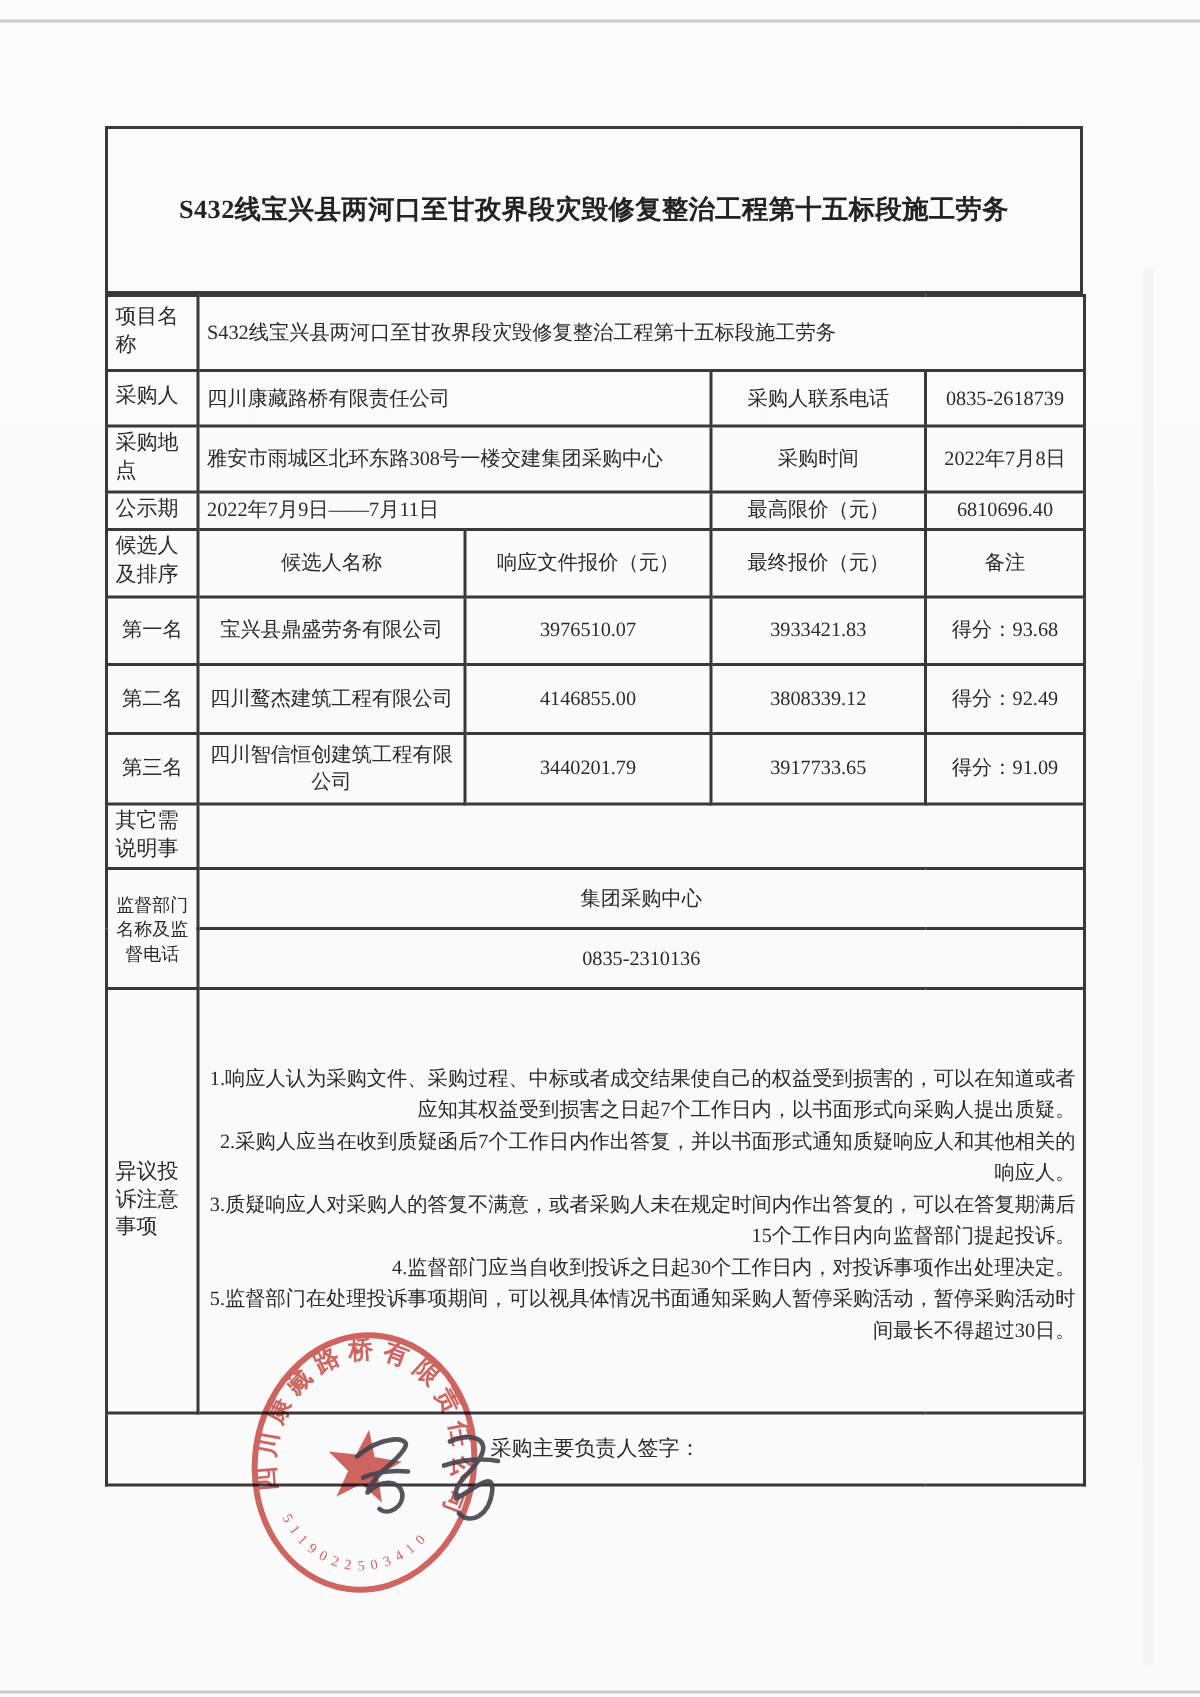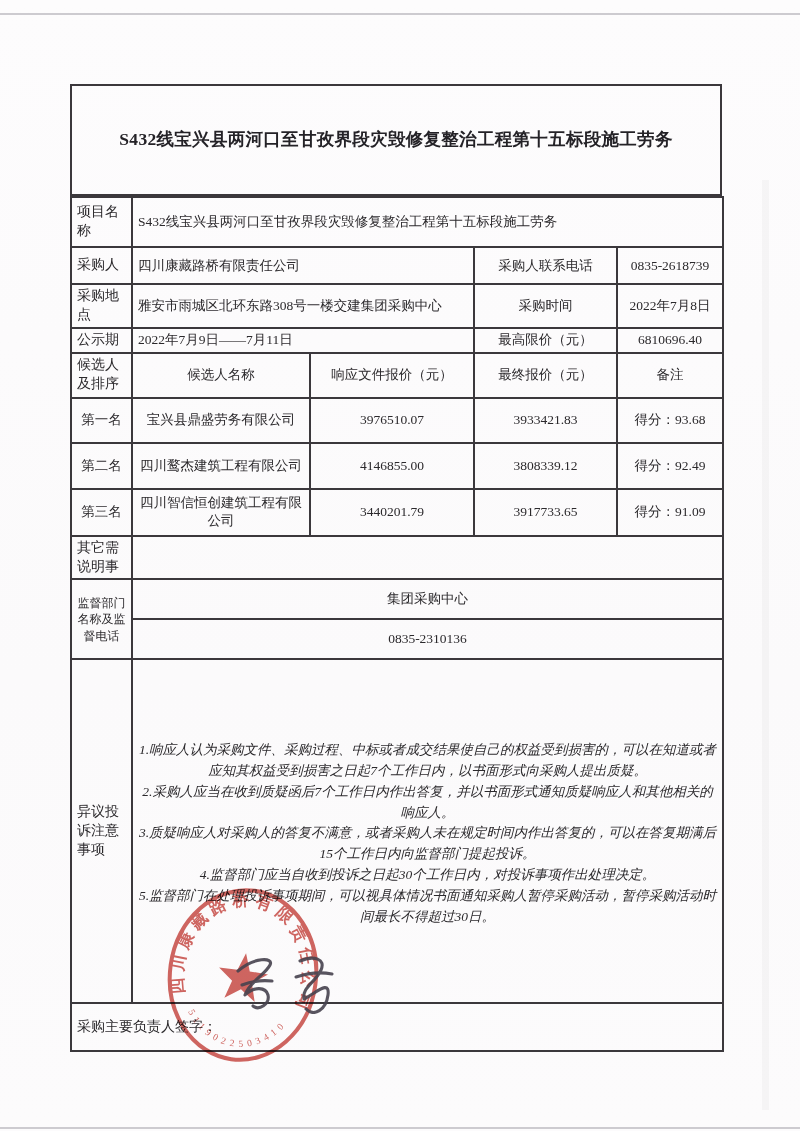--- a/index.html
+++ b/index.html
@@ -27,23 +27,23 @@
     position:absolute; left:70px; top:196px; width:652px;
     border-collapse:collapse; table-layout:fixed;
     font-size:13.5px; color:#2b292c;
   }
   table.main td { border:2px solid #3b383c; vertical-align:middle; padding:2px 5px; box-sizing:border-box; overflow:hidden; }
   td.lbl { text-align:left; padding-left:4px; padding-right:2px; line-height:1.35; font-size:14px; }
   td.lbl-c { text-align:center; line-height:1.35; font-size:12px; }
   td.val-l { text-align:left; padding-left:7px; }
   td.c { text-align:center;margin-left:32px; }
   td.obj-cell { padding:10px 10px 8px 9px; }
-  .obj-text { line-height:1.55; text-align:center; margin-top:5px;font-style:italic; }
+  .obj-text { line-height:1.55; text-align:right; margin-top:5px; }
   .obj-text div { margin:0; }
-  td.sig-cell { text-align:left; padding-left:7px; font-size:14px; }
+  td.sig-cell { text-align:center; padding-left:7px; font-size:14px; }
 
   .seal { position:absolute; left:163px; top:886px; width:160px; height:178px; z-index:6;
           opacity:.85; mix-blend-mode:multiply; pointer-events:none; }
   .signature { position:absolute; left:228px; top:945px; width:140px; height:82px; z-index:7; pointer-events:none; }
 </style>
 </head>
 <body>
 
 <div class="page">
   <div class="scan-edge top"></div>
@@ -129,21 +129,21 @@
 
     <tr>
       <td class="lbl-c" rowspan="2">监督部门名称及监督电话</td>
       <td class="c" colspan="4" style="height:40px">集团采购中心</td>
     </tr>
     <tr>
       <td class="c" colspan="4" style="height:40px">0835-2310136</td>
     </tr>
 
     <tr>
-      <td class="lbl" style="height:344px">异议投诉注意事项</td>
+      <td class="lbl" style="height:283px">异议投诉注意事项</td>
       <td class="obj-cell" colspan="4">
         <div class="obj-text">
           <div>1.响应人认为采购文件、采购过程、中标或者成交结果使自己的权益受到损害的，可以在知道或者应知其权益受到损害之日起7个工作日内，以书面形式向采购人提出质疑。</div>
           <div>2.采购人应当在收到质疑函后7个工作日内作出答复，并以书面形式通知质疑响应人和其他相关的响应人。</div>
           <div>3.质疑响应人对采购人的答复不满意，或者采购人未在规定时间内作出答复的，可以在答复期满后15个工作日内向监督部门提起投诉。</div>
           <div>4.监督部门应当自收到投诉之日起30个工作日内，对投诉事项作出处理决定。</div>
           <div>5.监督部门在处理投诉事项期间，可以视具体情况书面通知采购人暂停采购活动，暂停采购活动时间最长不得超过30日。</div>
         </div>
       </td>
     </tr>

